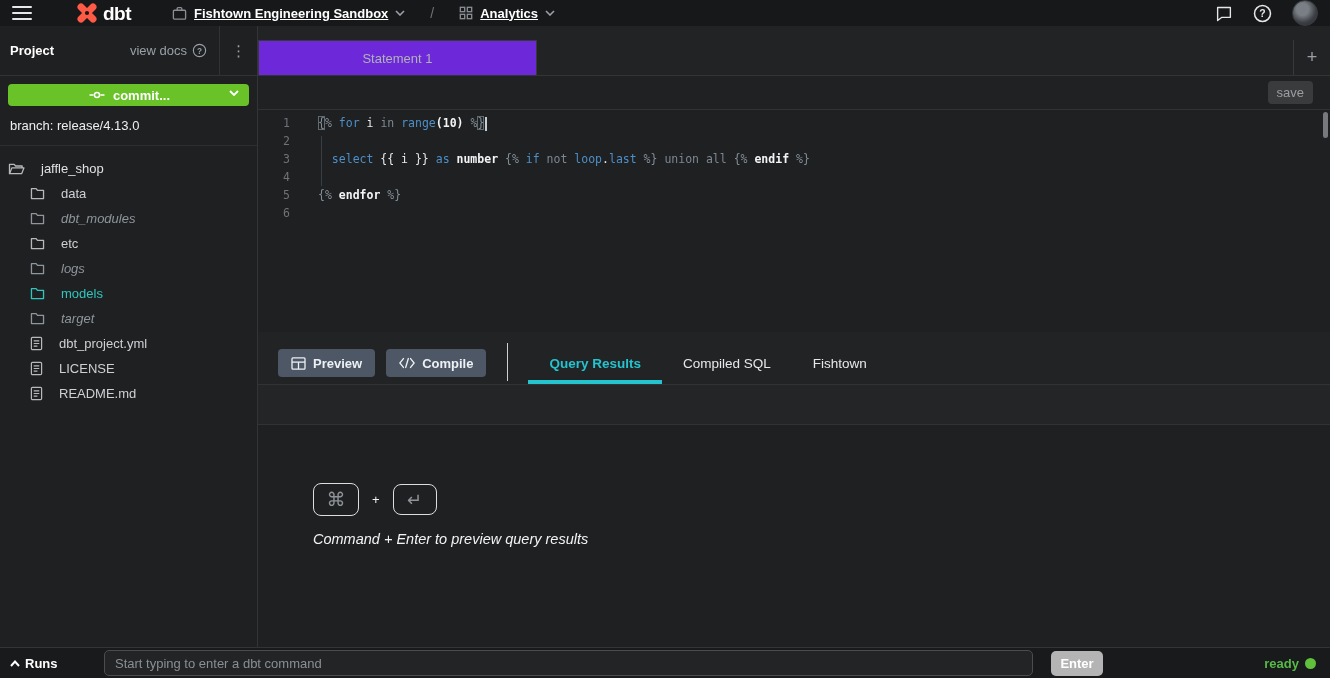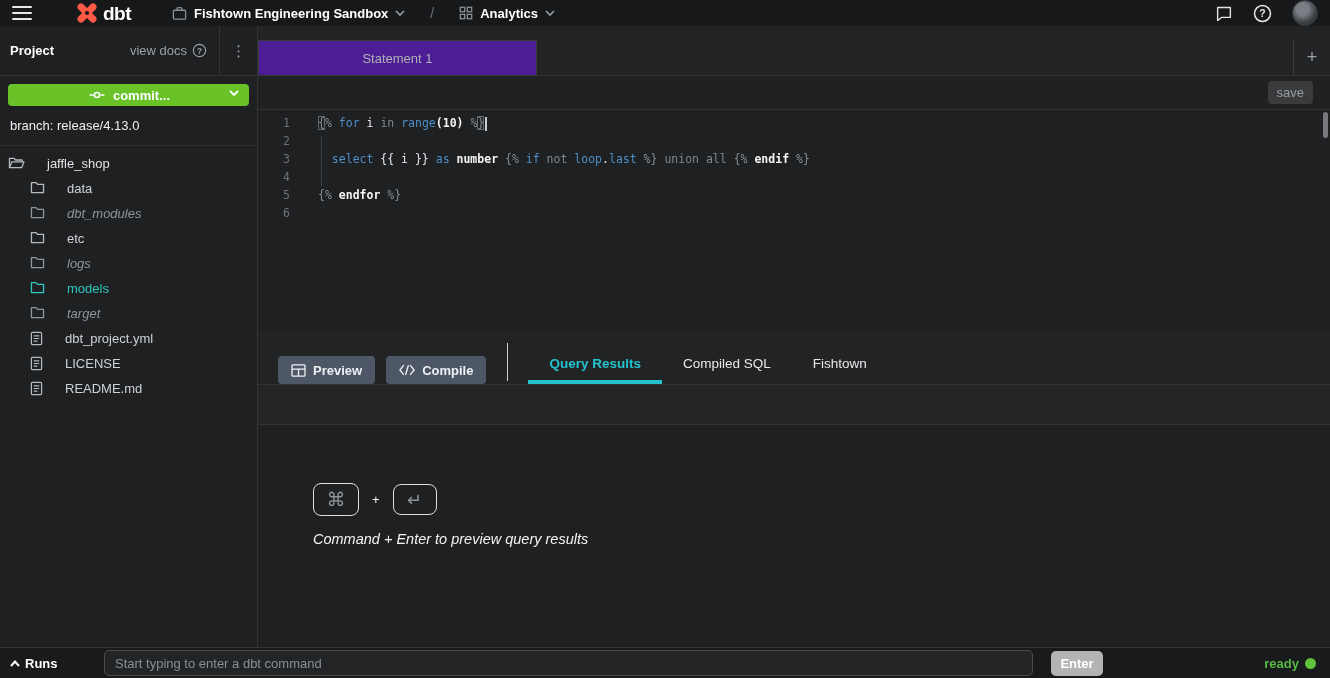--- a/index.html
+++ b/index.html
@@ -6,21 +6,21 @@
   html,body { background:#101010; }
   body { font-family:"Liberation Sans", sans-serif; }
   .app { position:relative; width:1330px; height:678px; background:#1f2022; overflow:hidden; display:flex; flex-direction:column; color:#e8e8e8; }
 
   
   .topbar { height:26px; flex:0 0 26px; background:#17181a; display:flex; align-items:center; padding:0 12px;gap:11px; }
   .hamburger { width:20px; height:14px; display:flex; flex-direction:column; justify-content:space-between; cursor:pointer; }
   .hamburger span { display:block; height:2px; background:#e8e8e8; border-radius:1px; }
   .logo { display:flex; align-items:center; gap:4px; margin-left:32px; }
   .logo .logo-text { color:#fff; font-weight:bold; font-size:19px; letter-spacing:-0.5px; line-height:1; }
-  .switcher { display:flex; align-items:center; gap:7px; color:#fff; font-weight:bold; font-size:13px; }
+  .switcher { display:flex; align-items:center; gap:7px; color:#fff; font-weight:bold; font-size:13px;text-decoration:underline; }
   .switcher .sw-icon { color:#8a8f94; display:flex; }
   .acct { margin-left:30px; }
   .crumb-sep { color:#6d7378; font-size:14px; margin:0 14px; }
   .topbar-right { margin-left:auto; display:flex; align-items:center; gap:20px; }
   .icon-btn { display:flex; align-items:center; color:#e4e6e8; cursor:pointer; }
   .avatar { width:26px; height:26px; border-radius:50%; background:radial-gradient(circle at 40% 35%, #7a7f85 0 28%, #3c4045 62%, #24272a 100%); border:1px solid #3a3d40; }
   .chev { display:flex; color:#9aa0a5; }
 
   
   .content { flex:1; display:flex; min-height:0; }
@@ -30,32 +30,32 @@
   .sidebar-header { height:50px; flex:0 0 50px; border-bottom:1px solid #303234; display:flex; align-items:center; }
   .sidebar-title { font-weight:bold; font-size:13px; color:#fff; padding-left:10px; }
   .viewdocs { margin-left:auto; display:flex; align-items:center; gap:5px; color:#9aa0a6; font-size:13px; cursor:pointer; padding-right:12px; }
   .vd-divider { width:1px; height:50px; background:#303234; }
   .kebab { width:37px; display:flex; justify-content:center; align-items:center; color:#9aa0a6; font-size:15px; letter-spacing:0; cursor:pointer; }
   .commit-wrap { padding:8px; }
   .commit-btn { position:relative; width:100%; height:22px; background:#68c228; border:none; border-radius:4px; color:#fff; font-weight:bold; font-size:13px; display:flex; align-items:center; justify-content:center; gap:6px; cursor:pointer; font-family:inherit; }
   .commit-btn .commit-chev { position:absolute; right:10px; top:6px; color:#fff; }
   .branch-row { padding:4px 10px 12px 10px; font-size:13px; color:#eceeef; border-bottom:1px solid #2c2e30; }
   .file-tree { padding-top:10px; overflow:hidden; }
-  .tree-row { height:25px; display:flex; align-items:flex-start; gap:22px; font-size:13px; color:#ced1d4; cursor:pointer; padding-left:30px; }
+  .tree-row { height:25px; display:flex; align-items:center; gap:16px; font-size:13px; color:#ced1d4; cursor:pointer; padding-left:30px; }
   .tree-row.root { padding-left:8px; color:#dfe1e3; }
   .tree-row .tree-icon { display:flex; color:#b7babd; }
   .tree-row.muted { color:#8e959b; font-style:italic; }
   .tree-row.muted .tree-icon { color:#8e959b; }
   .tree-row.active { color:#2fc7be; }
   .tree-row.active .tree-icon { color:#2fc7be; }
 
   
   .main { flex:1; display:flex; flex-direction:column; min-width:0; background:#222325; }
   .tabbar { height:50px; flex:0 0 50px; border-bottom:1px solid #343434; display:flex; align-items:flex-end; background:#222325; }
-  .editor-tab { width:279px; height:35px; background:#4c1d95; border-left:1px solid #38393b; border-right:1px solid #38393b; border-top:1px solid #38393b; display:flex; align-items:center; justify-content:center; font-size:13px; color:#b0b3b5; cursor:pointer; }
+  .editor-tab { width:279px; height:35px; background:#6d28d9; border-left:1px solid #38393b; border-right:1px solid #38393b; border-top:1px solid #38393b; display:flex; align-items:center; justify-content:center; font-size:13px; color:#b0b3b5; cursor:pointer; }
   .newtab { margin-left:auto; width:37px; height:35px; border-left:1px solid #38393b; display:flex; align-items:center; justify-content:center; color:#9aa0a5; font-size:18px; cursor:pointer; }
   .editor-toolbar { height:34px; flex:0 0 34px; background:#202123; border-bottom:1px solid #303234; display:flex; align-items:center; justify-content:flex-end; padding-right:17px; }
   .save-btn { min-width:40px; height:23px; background:#3a3b3d; color:#9b9ea1; border:none; border-radius:4px; font-size:13px; padding:0 9px; cursor:default; font-family:inherit; }
 
   .editor { position:relative; height:222px; flex:0 0 222px; background:#1e2022; display:flex; font-family:"DejaVu Sans Mono", monospace; font-size:11.5px; line-height:18px; overflow:hidden; }
   .gutter { width:44px; flex:0 0 44px; text-align:right; padding:4px 12px 0 0; color:#6f7377; user-select:none; }
   .gutter .ln { height:18px; }
   .code { padding-top:4px; margin-left:16px; white-space:pre; position:relative; }
   .code-line { height:18px; white-space:pre; color:#e8eaed; }
   .tok-p { color:#e8eaed; }
@@ -64,21 +64,21 @@
   .tok-m { color:#7d8792; }
   .tok-b { color:#f3f4f5; font-weight:bold; }
   .tok-bm { outline:1px solid #5f6a72; outline-offset:-1px; }
   .tok-cursor { display:inline-block; width:2px; height:14px; background:#c8cdd2; vertical-align:middle; margin-left:1px; }
   .indent-guide { position:absolute; left:63px; top:26px; width:1px; height:50px; background:#3a3e42; }
   .editor-scrollbar { position:absolute; right:2px; top:2px; width:5px; height:26px; background:#8d9094; border-radius:3px; opacity:.8; cursor:pointer; }
 
   
   .results-panel { flex:1; display:flex; flex-direction:column; min-height:0; background:#222325; }
   .panel-toolbar { height:53px; flex:0 0 53px; display:flex; align-items:flex-end; border-bottom:1px solid #303234; padding-left:20px; }
-  .pc-btn { height:28px; background:#4d5766; color:#eef1f4; border:none; border-radius:4px; font-size:13px; font-weight:bold; display:flex; align-items:center; gap:7px; padding:0 13px; cursor:pointer; font-family:inherit; }
+  .pc-btn { height:28px; margin-bottom:7px; background:#4d5766; color:#eef1f4; border:none; border-radius:4px; font-size:13px; font-weight:bold; display:flex; align-items:center; gap:7px; padding:0 13px; cursor:pointer; font-family:inherit; }
   .pc-btn + .pc-btn { margin-left:11px; }
   .toolbar-divider { width:1px; height:38px; background:#cfcfcf; margin:0 0 3px 21px; }
   .panel-tabs { display:flex; align-items:stretch; height:41px; margin-left:20px; }
   .panel-tab { display:flex; align-items:center; padding:0 21px; font-size:13.5px; color:#e6e8ea; cursor:pointer; position:relative; font-weight:500; }
   .panel-tab.active { color:#24c3ce; font-weight:bold; }
   .panel-tab.active::after { content:""; position:absolute; left:0; right:0; bottom:0; height:4px; background:#24c3ce; }
   .panel-substrip { height:40px; flex:0 0 40px; background:#242527; border-bottom:1px solid #303234; }
   .results-area { flex:1; background:#1e2022; position:relative; }
   .hint { position:absolute; left:55px; top:58px; }
   .keys-row { display:flex; align-items:center; }

